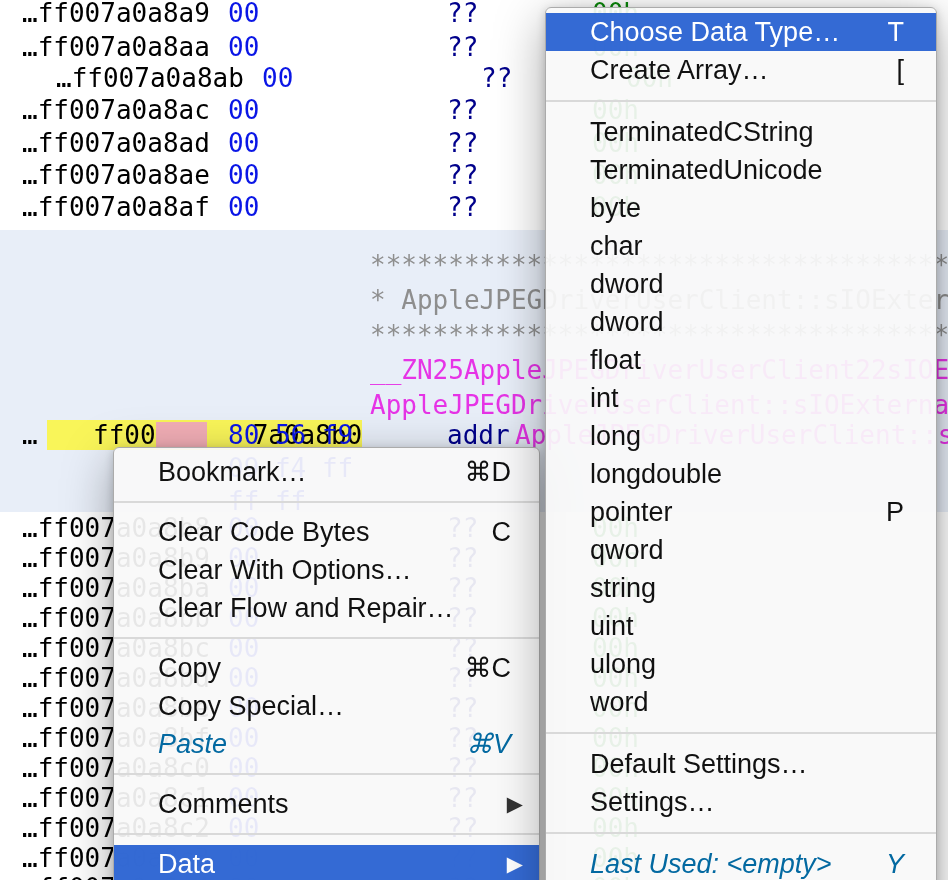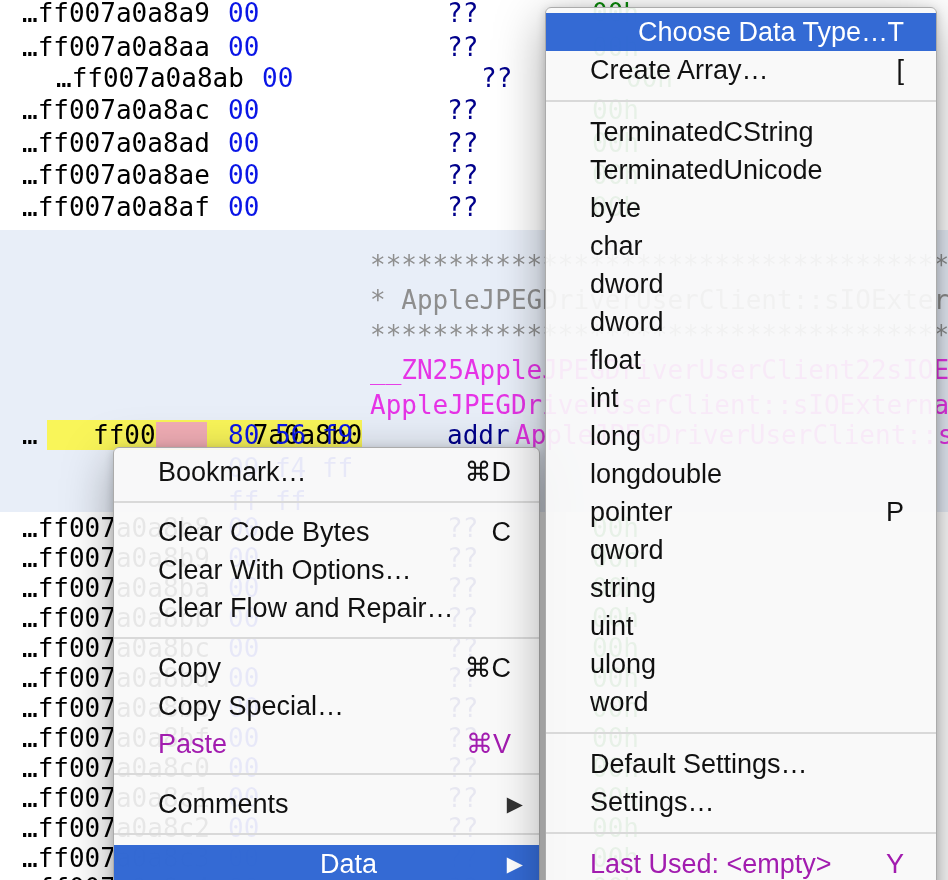--- a/index.html
+++ b/index.html
@@ -40,23 +40,23 @@
   }
   #context-menu{left:113px;top:447px;width:427px;height:560px;}
   #data-submenu{left:545px;top:7px;width:392px;height:990px;}
   .menu-item{
     position:relative;height:38px;line-height:38px;
     padding-left:44px;font-size:27px;color:#111;
   }
   .menu-item .shortcut{position:absolute;right:28px;}
   #data-submenu .menu-item .shortcut{right:32px;}
   .menu-item .arrow{position:absolute;right:16px;top:0;font-size:21px;color:#333;}
-  .menu-item.highlighted{background:rgba(44,100,210,0.96);color:#ffffff;text-align:center;}
+  .menu-item.highlighted{background:rgba(44,100,210,0.96);color:#ffffff;}
   .menu-item.highlighted .arrow{color:#ffffff;}
-  .menu-item.disabled{color:#a21caf;}
+  .menu-item.disabled{color:#0369a1;font-style:italic;}
   .menu-sep{height:2px;background:#d9d9d9;}
   #context-menu .menu-sep{margin:10px 0;}
   #data-submenu .menu-sep{margin:11px 0;}
 </style>
 </head>
 <body>
 
 <div id="hex-view">
 
   <div id="selection-block"></div>

